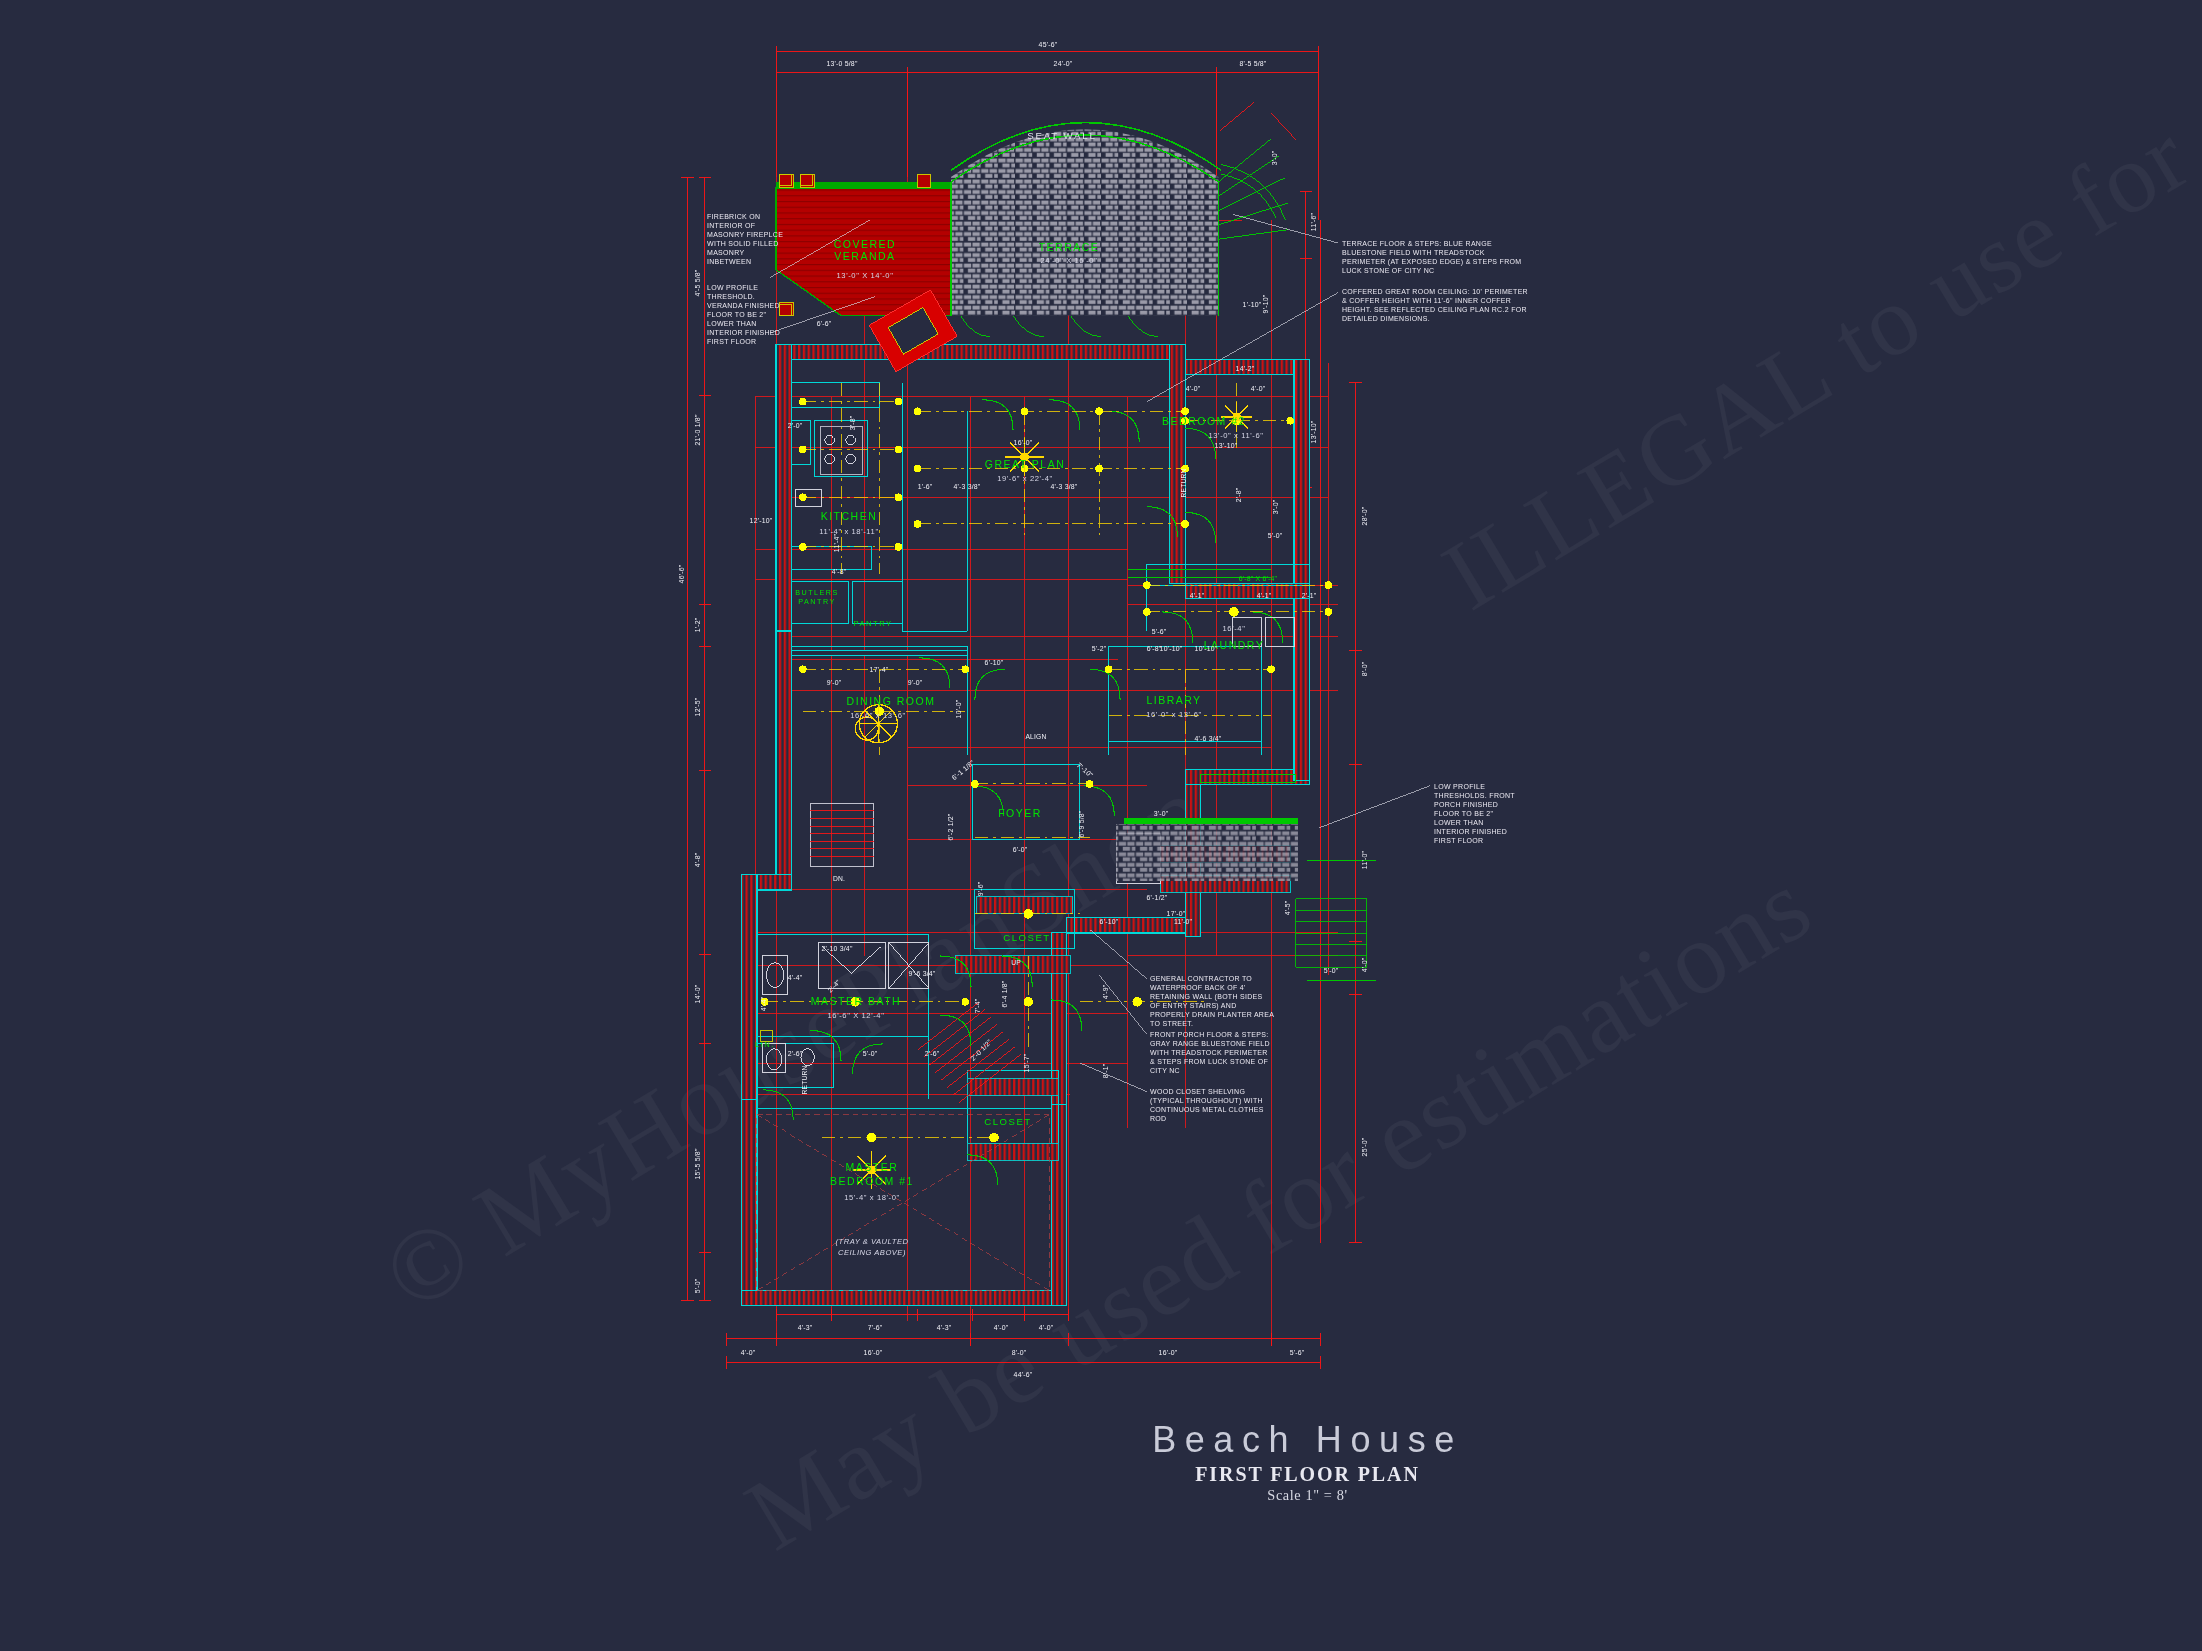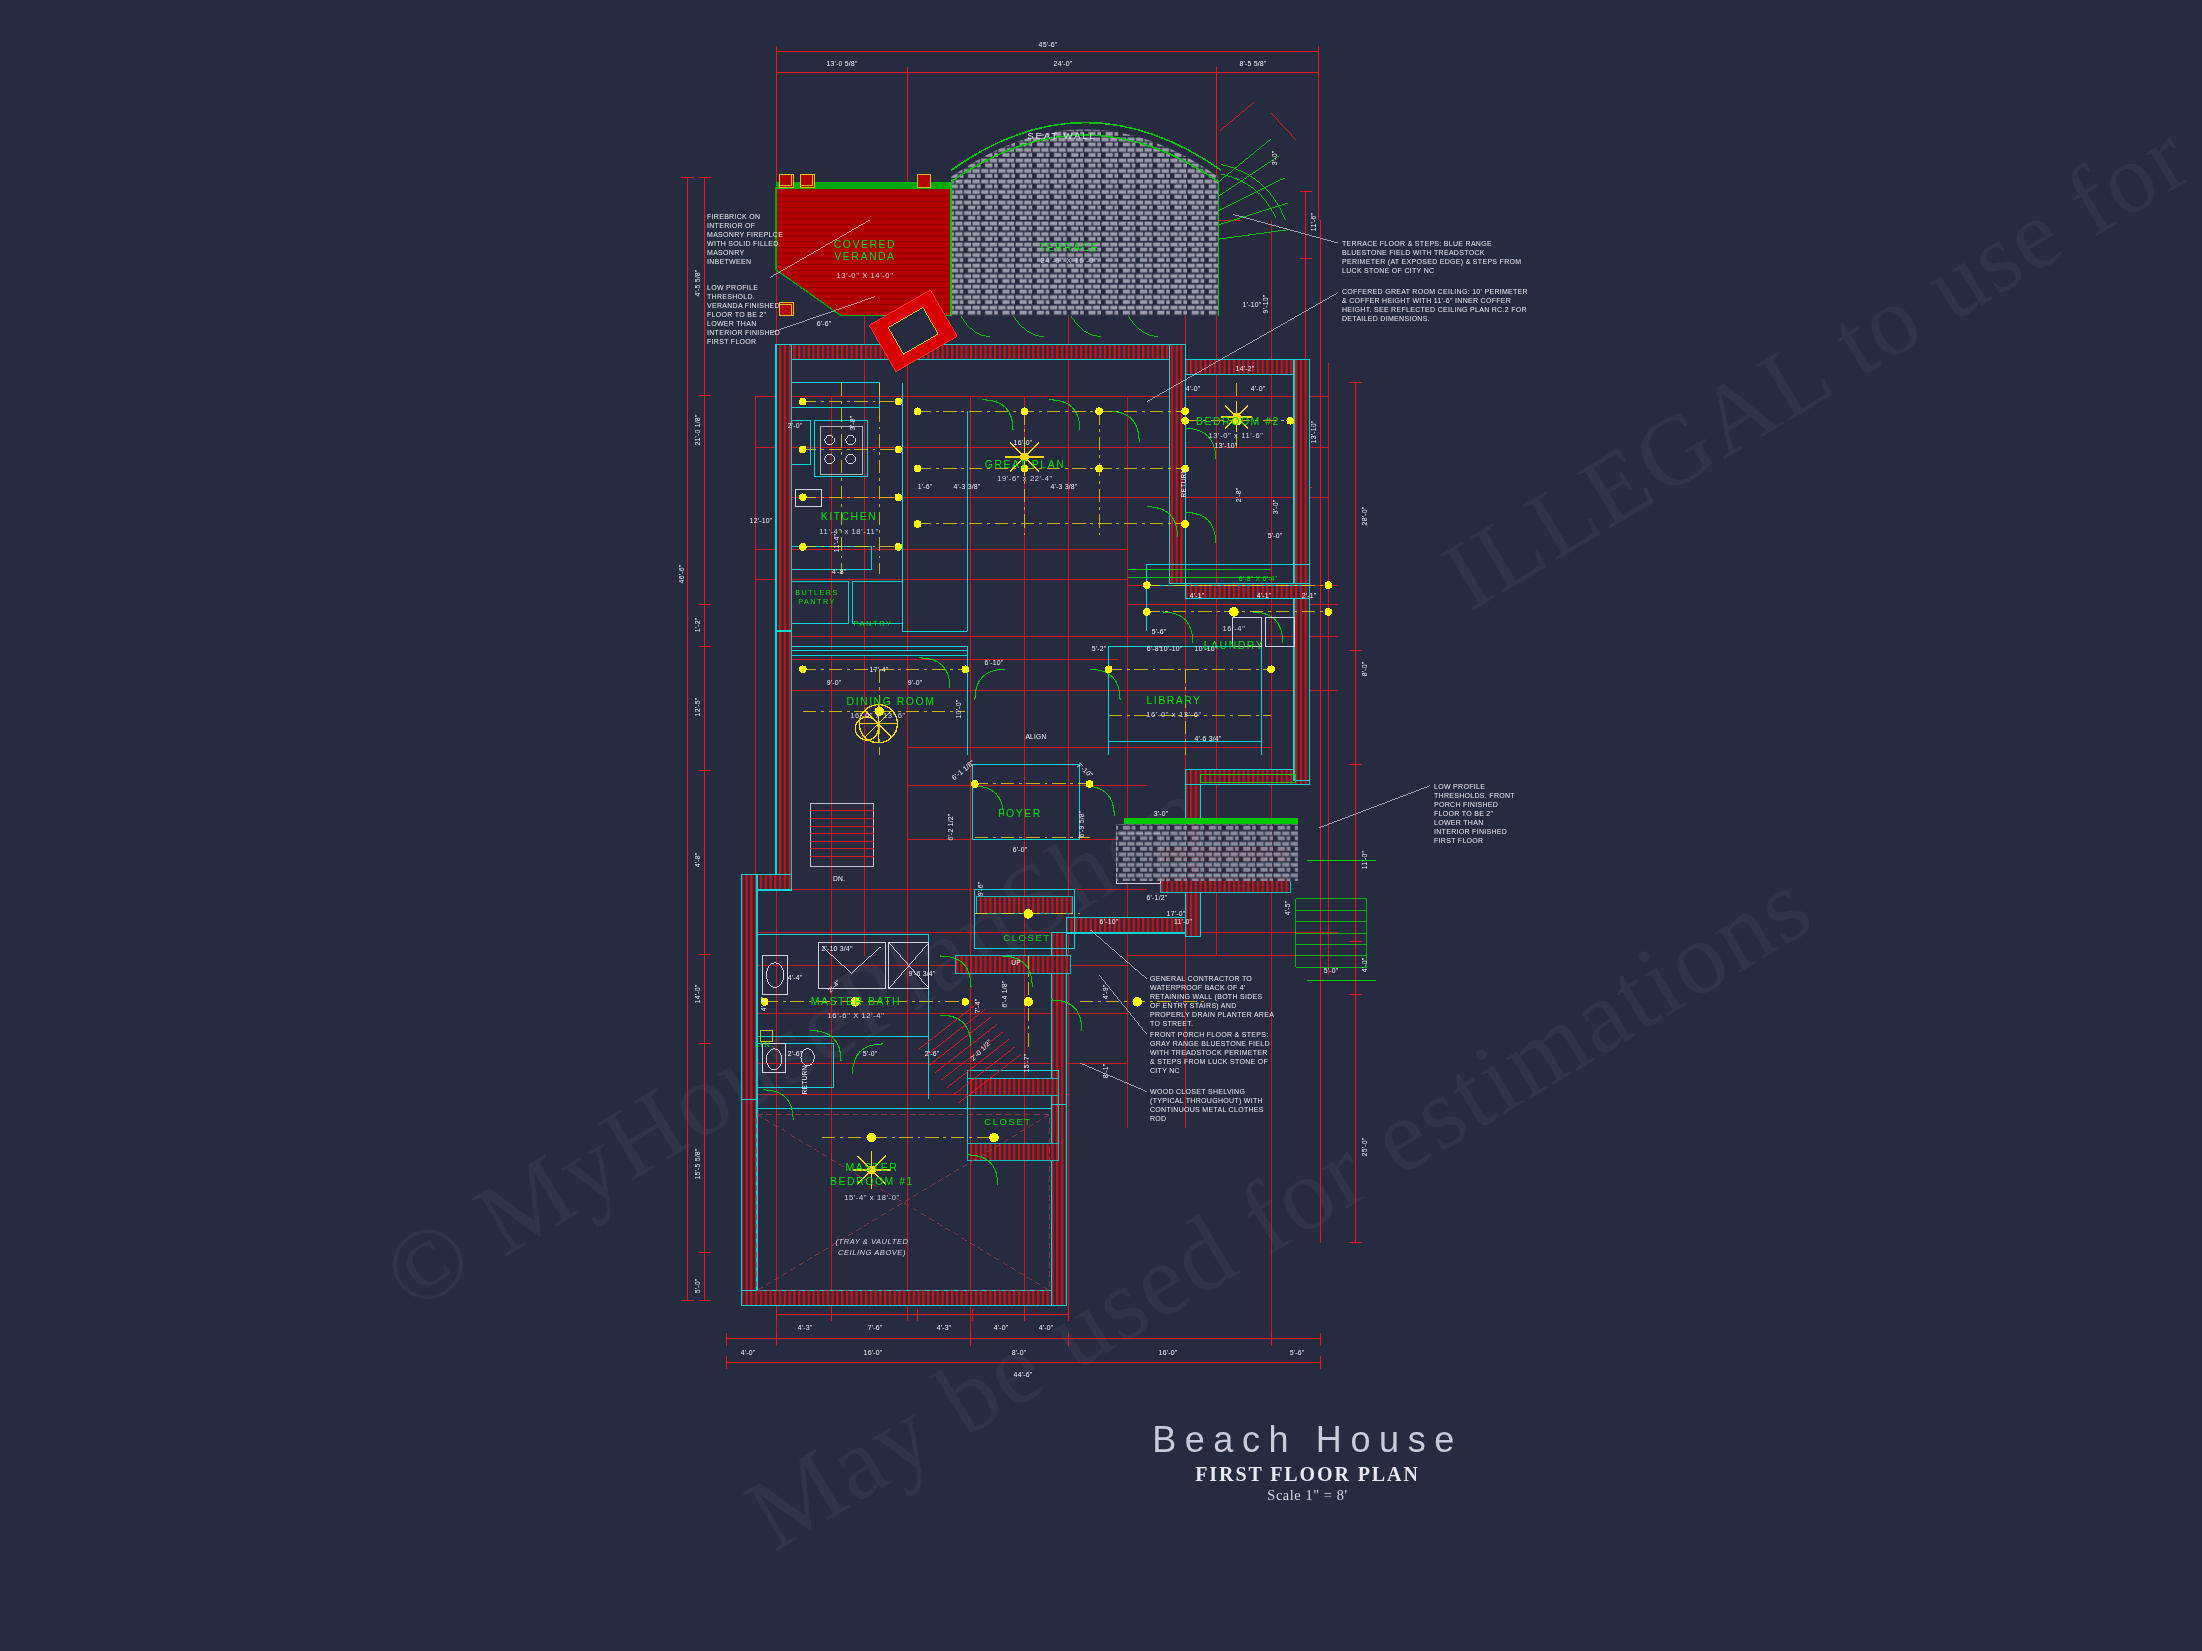--- a/index.html
+++ b/index.html
@@ -609,21 +609,21 @@
 
     <div class="lbl room-name" style="left:1069px; top:247px;">TERRACE</div>
     <div class="lbl room-dim" style="left:1069px; top:260px;">24'-0" X 16'-0"</div>
 
     <div class="lbl room-name" style="left:849px; top:516px;">KITCHEN</div>
     <div class="lbl room-dim" style="left:849px; top:531px;">11'-4" x 18'-11"</div>
 
     <div class="lbl room-name" style="left:1025px; top:464px;">GREAT PLAN</div>
     <div class="lbl room-dim" style="left:1025px; top:478px;">19'-6" x 22'-4"</div>
 
-    <div class="lbl room-name" style="left:1218px; top:421px;padding-left:40px;">BEDROOM #2</div>
+    <div class="lbl room-name" style="left:1184px; top:421px;padding-left:40px;">BEDROOM #2</div>
     <div class="lbl room-dim" style="left:1236px; top:435px;">13'-0" x 11'-6"</div>
 
     <div class="lbl room-name" style="left:878px; top:701px;margin-left:13px;">DINING ROOM</div>
     <div class="lbl room-dim" style="left:878px; top:715px;">16'-6" x 13'-6"</div>
 
     <div class="lbl room-name" style="left:1174px; top:700px;">LIBRARY</div>
     <div class="lbl room-dim" style="left:1174px; top:714px;">16'-0" x 13'-6"</div>
 
     <div class="lbl room-name" style="left:1234px; top:613px;margin-top:32px;">LAUNDRY</div>
     <div class="lbl room-dim" style="left:1234px; top:628px;">16'-4"</div>

